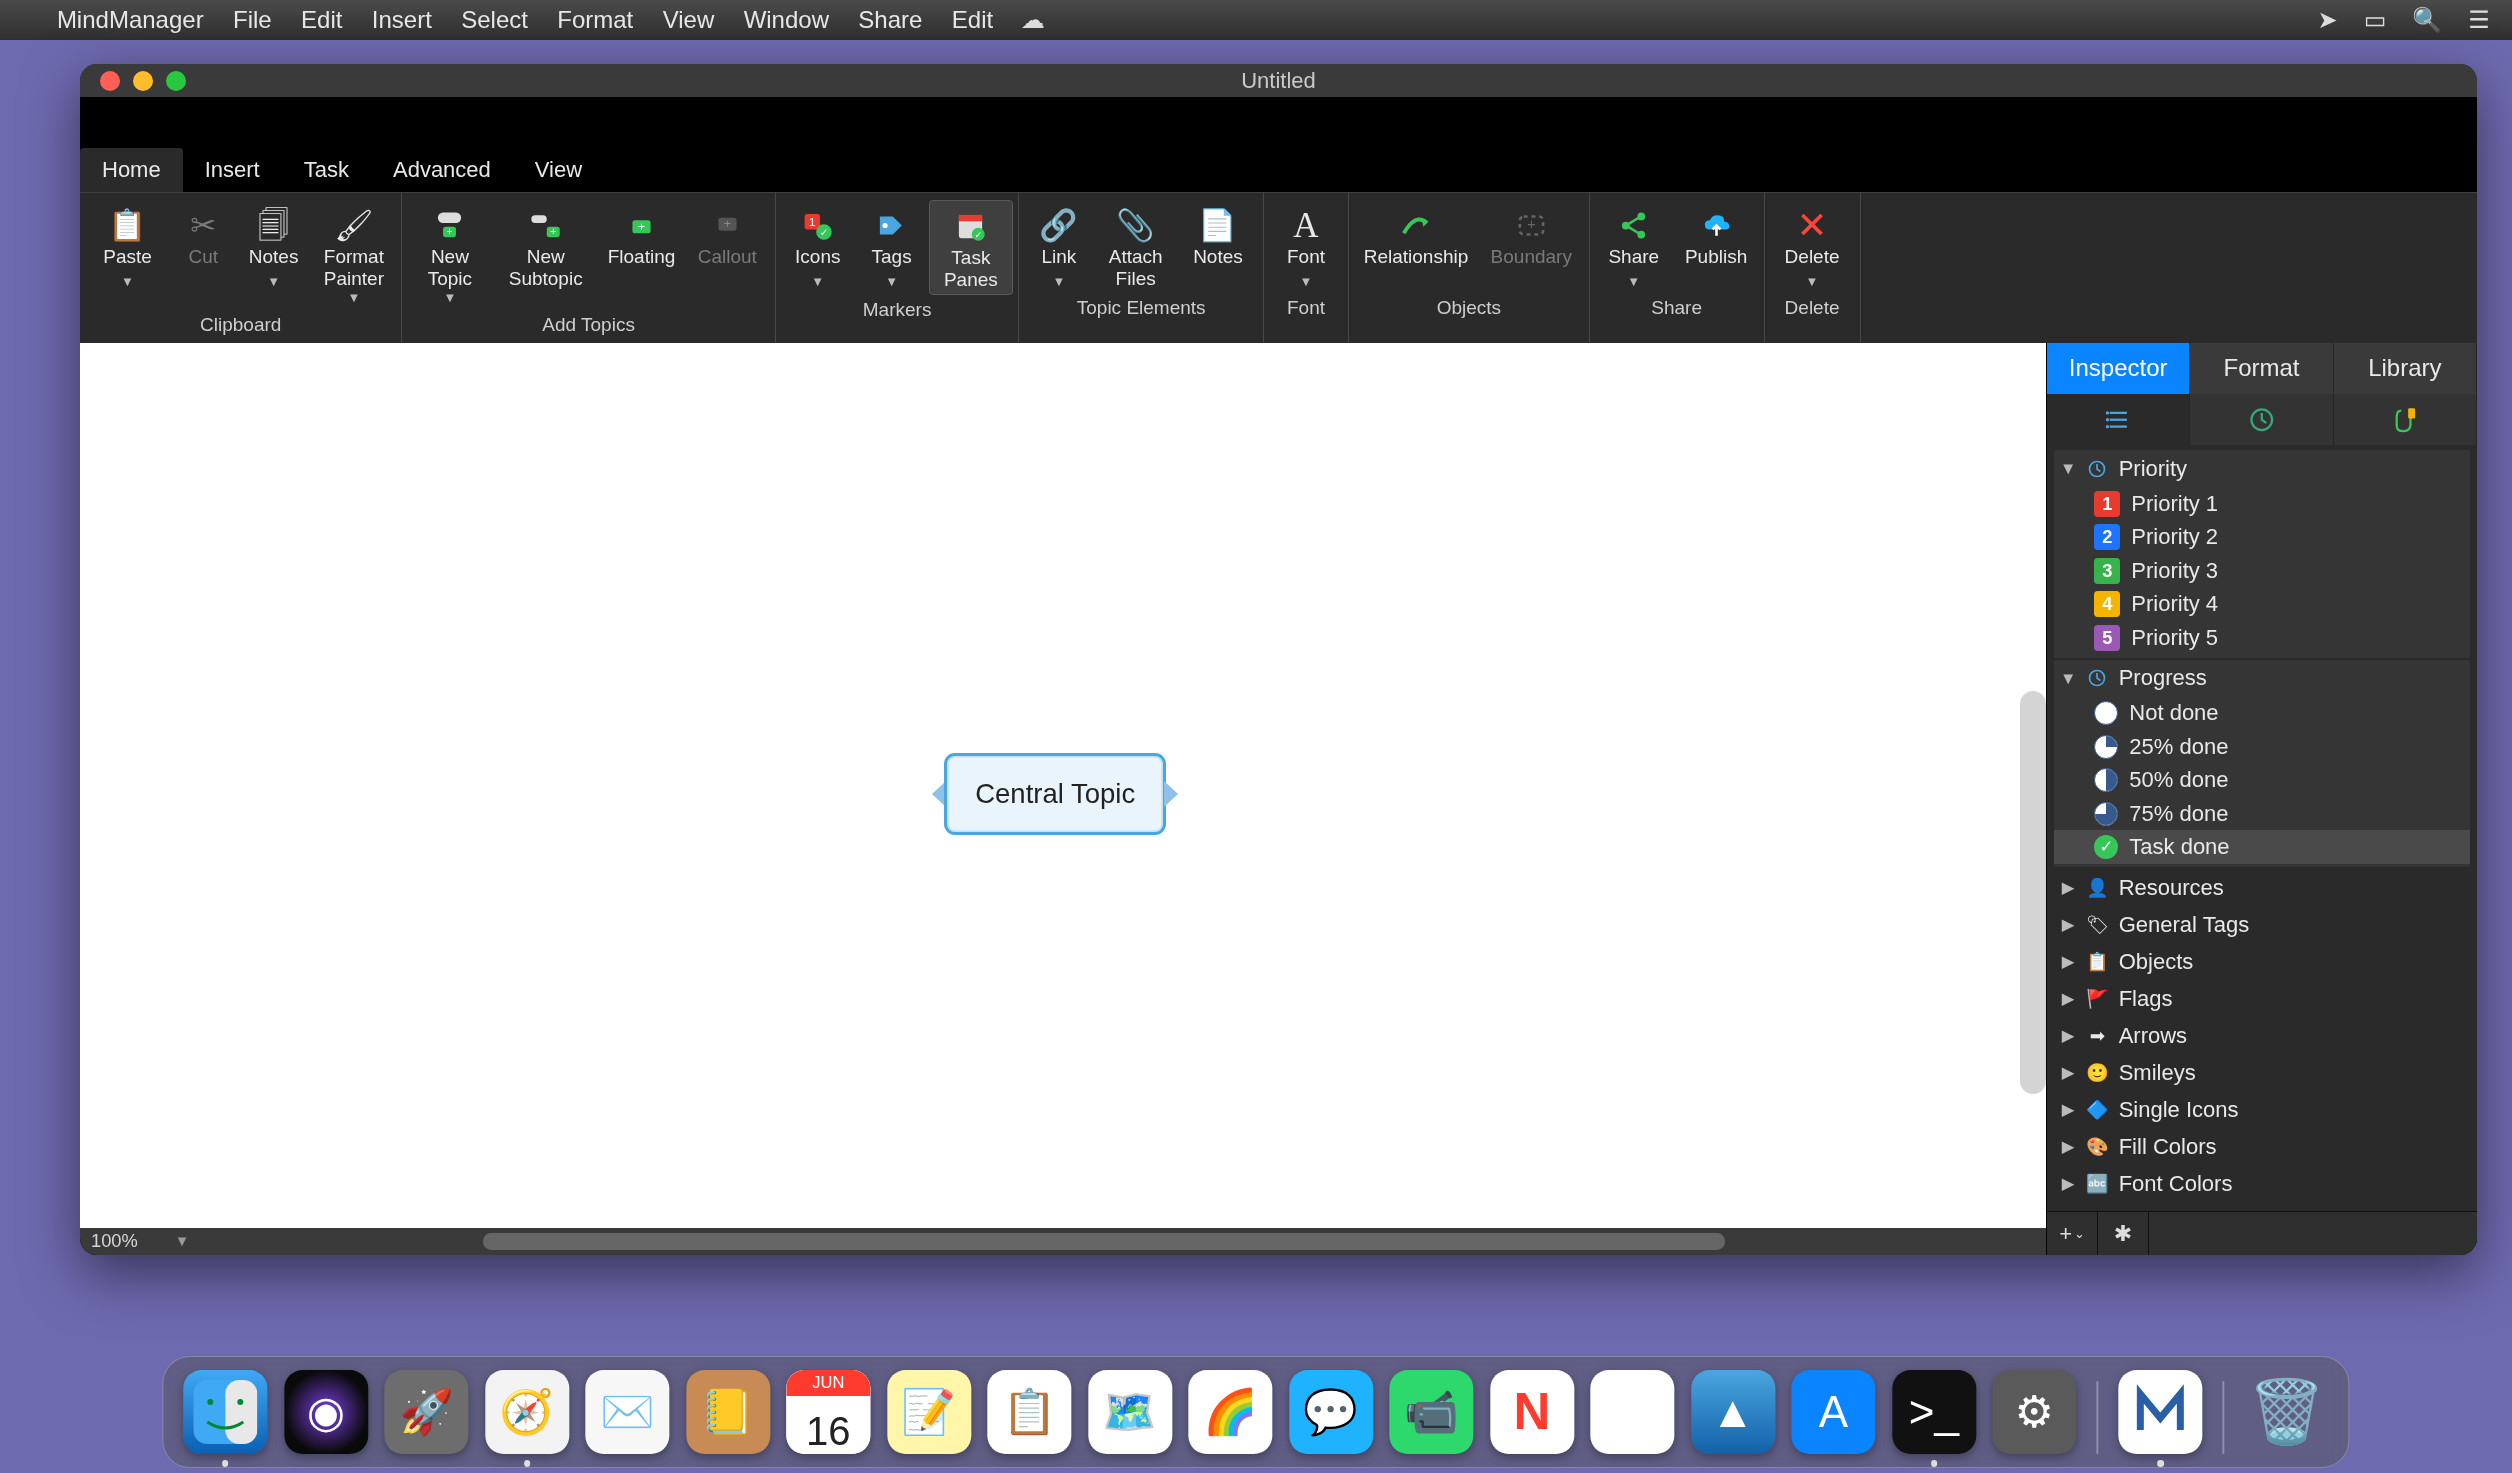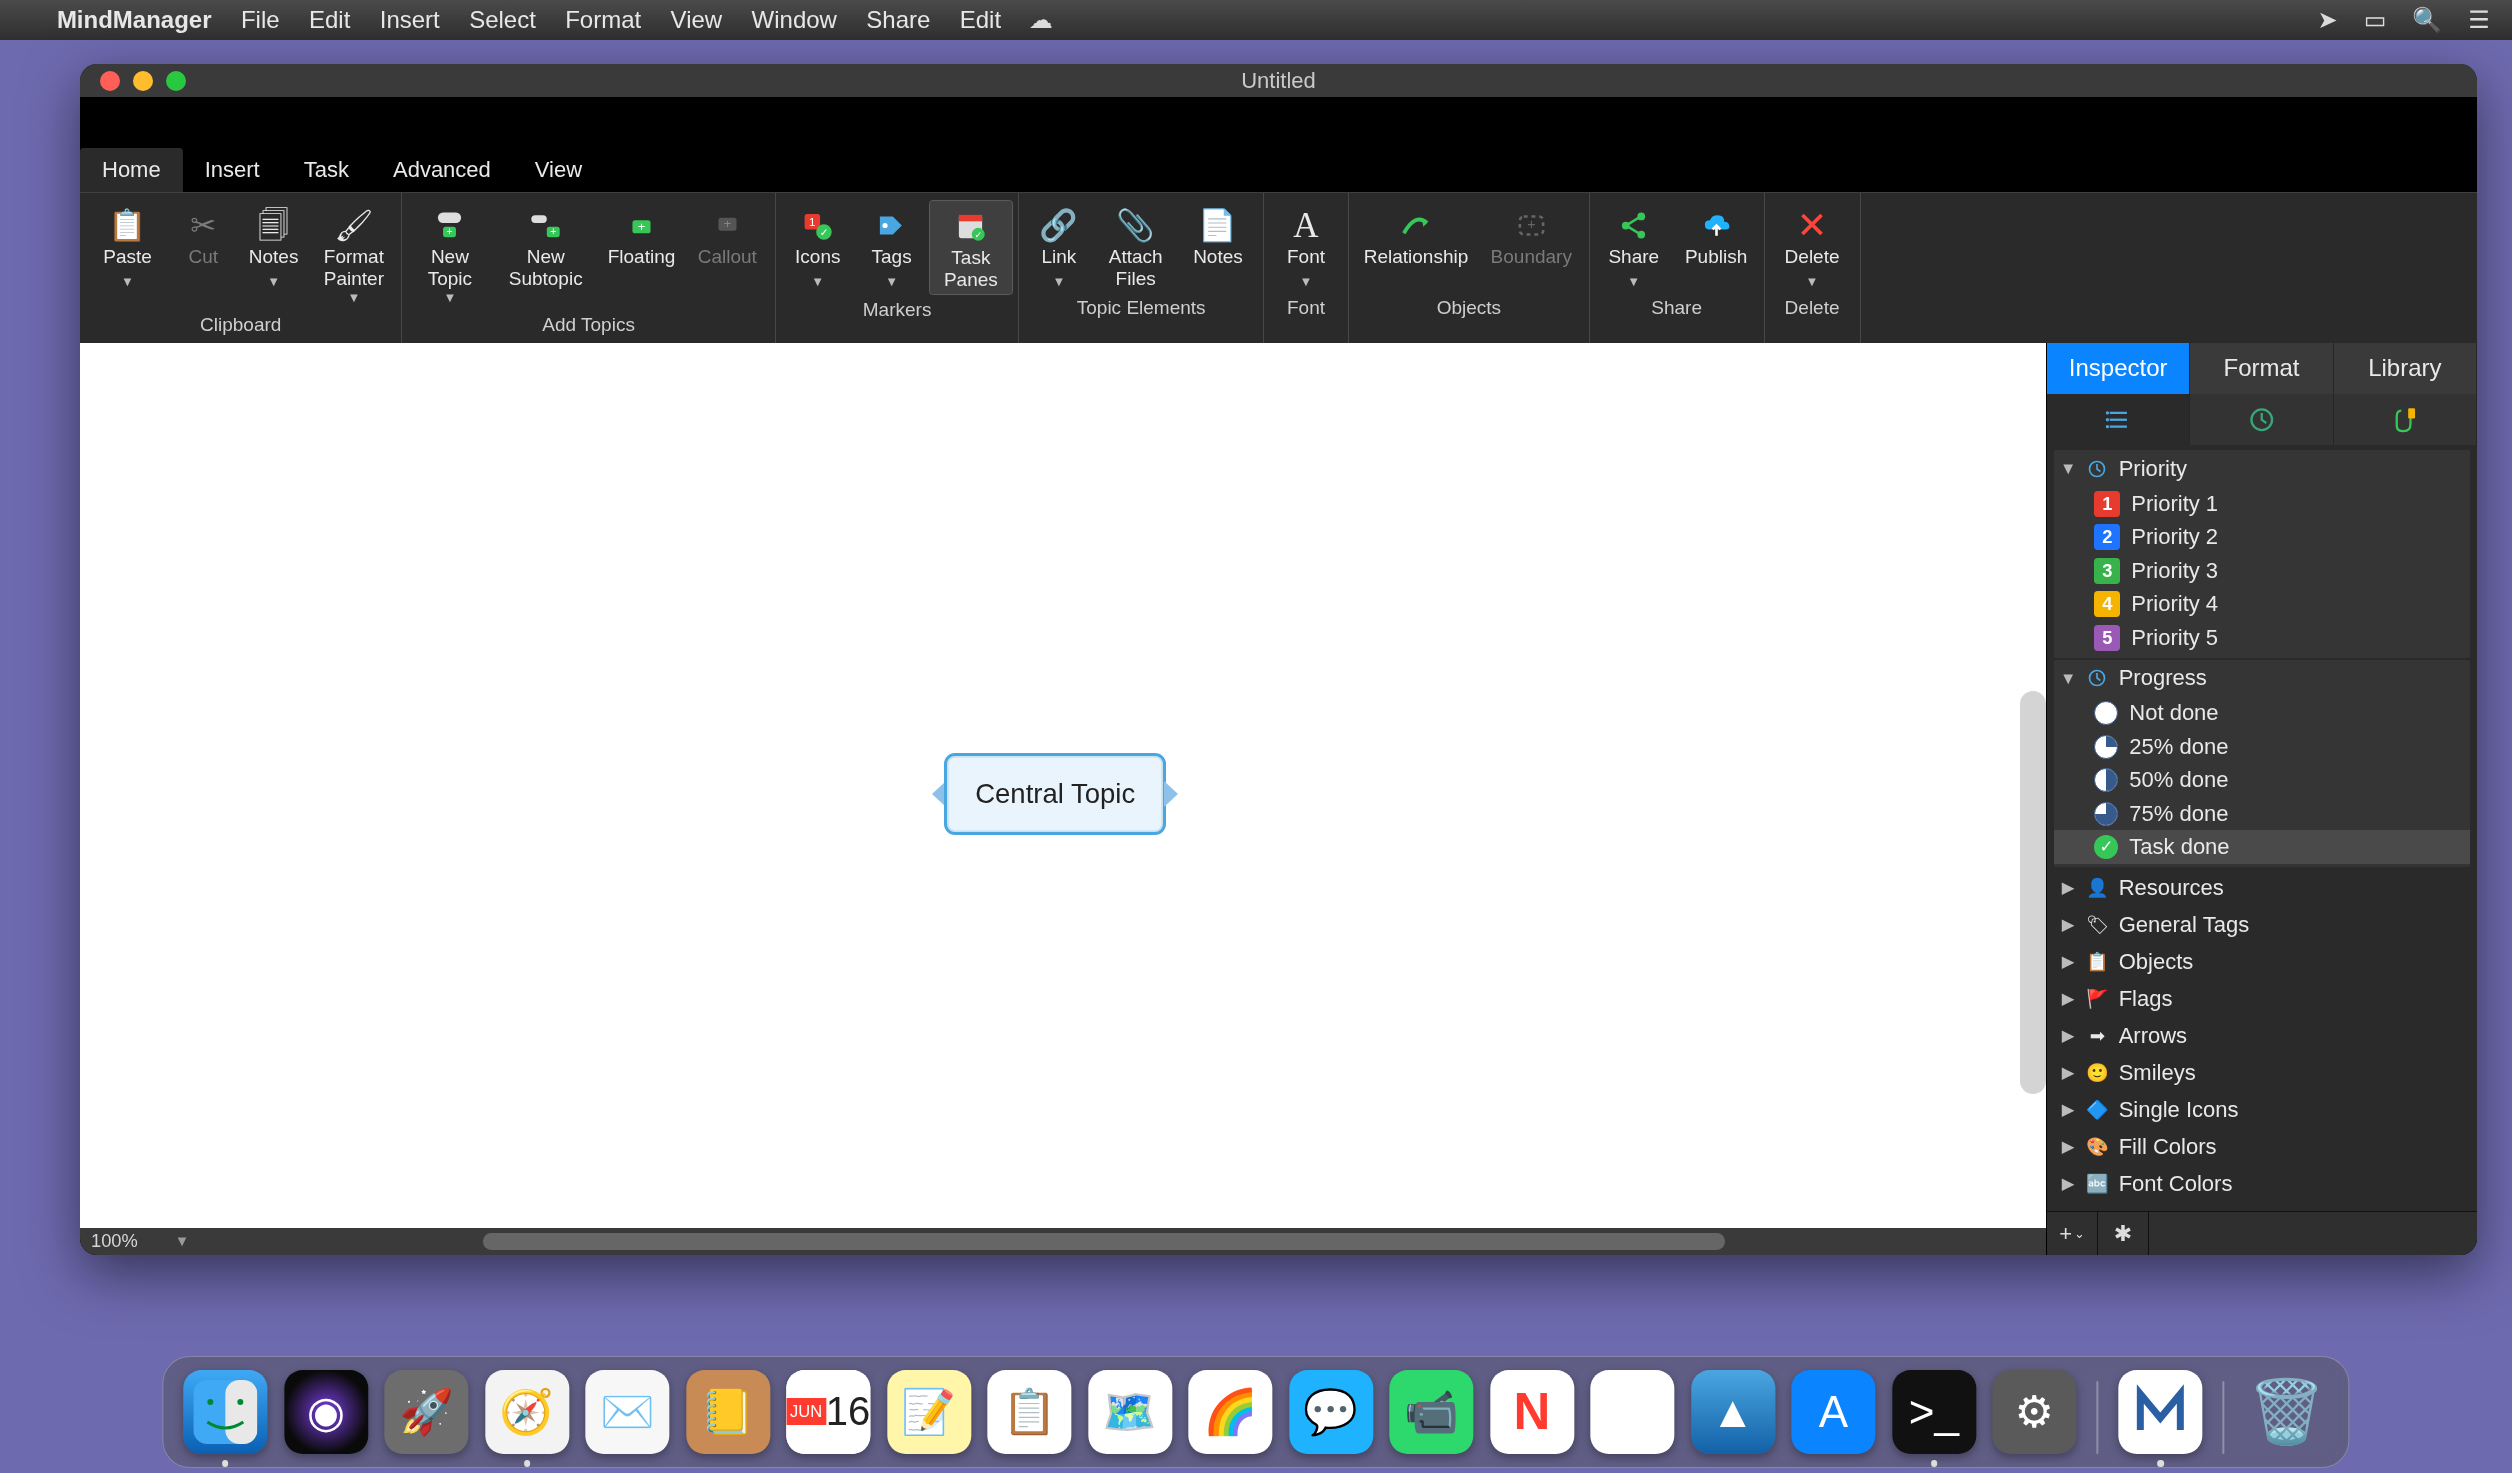--- a/index.html
+++ b/index.html
@@ -1,20 +1,20 @@
 <!DOCTYPE html>
 <html style="font-size:14.7px"><head>
 <meta charset="utf-8">
 <style>
 * { margin: 0; padding: 0; box-sizing: border-box; font-family: -apple-system, "Helvetica Neue", Arial, sans-serif; }
 body { background: #6e6ab0; width: 2512px; height: 1473px; overflow: hidden; position: relative; }
 
 .menubar { height: 40px; background: linear-gradient(#4a4a4a,#2f2f2f); display: flex; align-items: center; color: #e8e8e8; font-size: 24px; padding: 0 9.2px; }
 .menubar .apple { font-size: 27.5px; padding: 0 16.5px; }
-.menubar .app-name { font-weight: 700; padding: 0 14.7px; }
+.menubar .app-name { font-weight: 400; padding: 0 14.7px; }
 .menubar .m-item { padding: 0 14.7px; cursor: default; }
 .menubar .spacer { flex: 1; }
 .menubar .tray-icon { padding: 0 13px; font-size: 24px; color: #ddd; }
 
 .window { position: absolute; left: 80px; top: 64px; width: 2397px; height: 1191px; background: #1b1b1b; border-radius: 17px; box-shadow: 0 18.3px 55px rgba(0,0,0,.5); overflow: hidden; display: flex; flex-direction: column; }
 
 .titlebar { height: 33px; background: #3a3a3a; display: flex; align-items: center; position: relative; }
 .traffic { display: flex; gap: 13px; padding-left: 20px; }
 .tl { width: 20px; height: 20px; border-radius: 50%; }
 .tl.red { background: #ff5f57; } .tl.amber { background: #ffbd2e; } .tl.green { background: #28c940; }
@@ -547,21 +547,21 @@
           <circle cx="47" cy="22" r="3" fill="#083"></circle>
           <path d="M14 42 Q32 54 50 42" stroke="#083" stroke-width="3" fill="none"></path>
         </svg>
       </div>
       <div class="dock-icon" style="background: radial-gradient(circle, rgb(123, 63, 228) 0%, rgb(10, 10, 10) 70%);">◉</div>
       <div class="dock-icon" style="background: rgb(109, 109, 109);">🚀</div>
       <div class="dock-icon running" style="background: rgb(243, 243, 243);">🧭</div>
       <div class="dock-icon" style="background: rgb(247, 247, 247);">✉️</div>
       <div class="dock-icon" style="background: rgb(201, 139, 85);">📒</div>
       <div class="dock-icon" style="background: rgb(255, 255, 255);">
-        <div style="display:flex;flex-direction:row;align-items:center;justify-content:flex-start;width:100%;height:100%;background:#fff;border-radius:18.3px;overflow:hidden">
+        <div style="display:flex;flex-direction:column;align-items:center;justify-content:space-between;width:100%;height:100%;background:#fff;border-radius:18.3px;overflow:hidden">
           <div style="background:#ff3b30;color:#fff;font-size:16.5px;width:100%;text-align:center;padding:3.7px 0">JUN</div>
           <div style="color:#222;font-size:40px;font-weight:300">16</div>
         </div>
       </div>
       <div class="dock-icon" style="background: rgb(255, 246, 170);">📝</div>
       <div class="dock-icon" style="background: rgb(255, 255, 255);">📋</div>
       <div class="dock-icon" style="background: rgb(255, 255, 255);">🗺️</div>
       <div class="dock-icon" style="background: rgb(255, 255, 255);">🌈</div>
       <div class="dock-icon" style="background: rgb(31, 178, 255);">💬</div>
       <div class="dock-icon" style="background: rgb(45, 216, 109);">📹</div>

